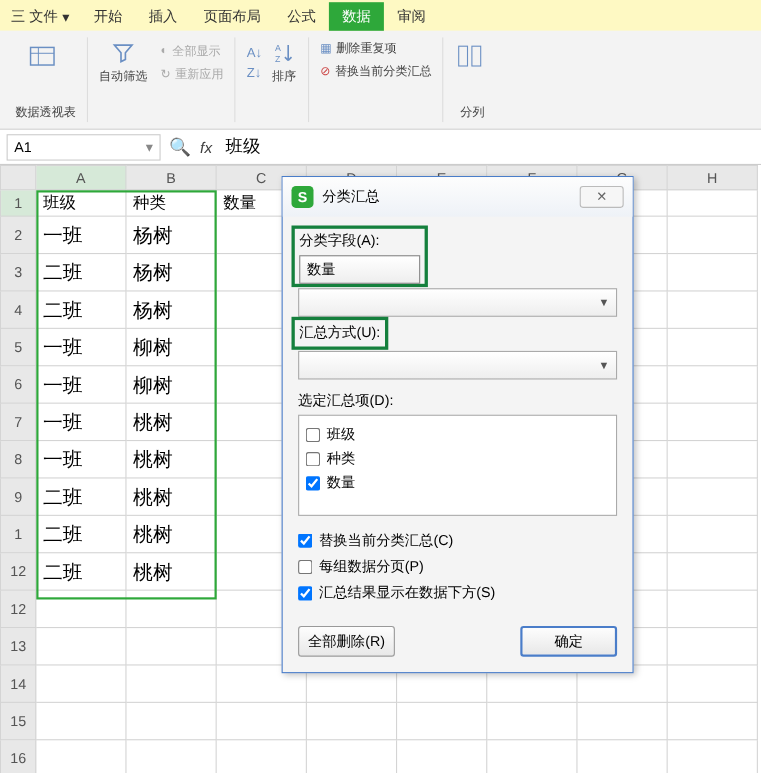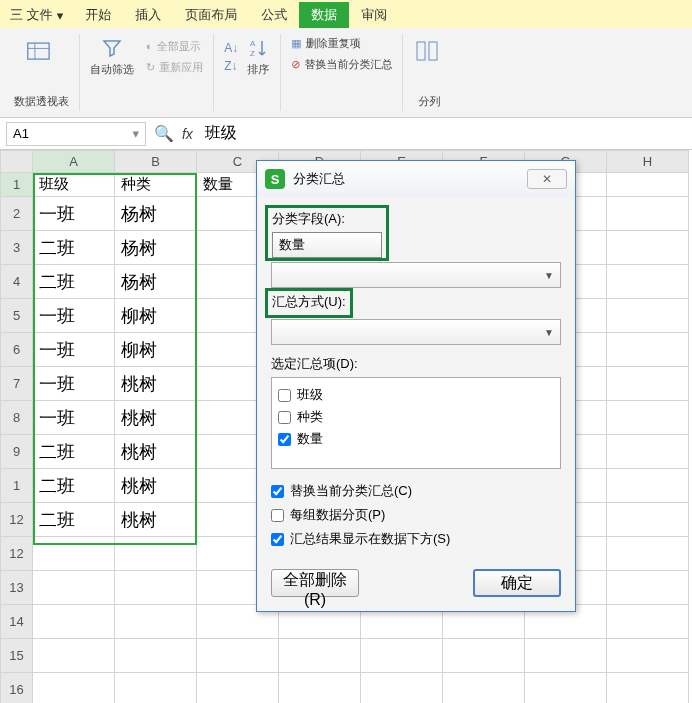--- a/index.html
+++ b/index.html
@@ -46,21 +46,21 @@
 .dialog-body { padding: 12px 14px 10px; }
 .field-label { margin: 10px 0 4px; }
 .redbox { border: 3px solid #15803d; padding: 2px 4px 0; margin: -4px -6px 2px; display: inline-block; }
 .combo { width: 100%; height: 26px; border: 1px solid #aaa; background: linear-gradient(#fff,#eee); display:flex; align-items:center; padding: 0 6px; justify-content: space-between; cursor:pointer; }
 .combo .arrow { color:#555; font-size:10px; }
 .listbox { border: 1px solid #aaa; background:#fff; padding: 6px; height: 92px; overflow:auto; }
 .listbox label { display:flex; align-items:center; gap:6px; padding:2px 0; }
 .opts { margin-top: 10px; }
 .opts label { display:flex; align-items:center; gap:6px; padding:3px 0; }
 .dialog-buttons { display:flex; gap:12px; justify-content:space-between; padding: 8px 14px 14px; }
-.dialog-buttons button { width: 88px; height: 28px; border: 1px solid #999; background: linear-gradient(#fdfdfd,#e8e8e8); border-radius:3px; font-size:16px; cursor:pointer; }
+.dialog-buttons button { width: 88px; height: 28px; border: 1px solid #999; background: linear-gradient(#fdfdfd,#e8e8e8); border-radius:3px; font-size:13px; cursor:pointer; }
 .dialog-buttons button.primary { border: 2px solid #4a7dc9; }
 </style>
 </head>
 <body>
 
 <div class="ribbon-tabs">
   <div class="file-menu">
     <span>三 文件</span>
     <span>▾</span>
   </div>

